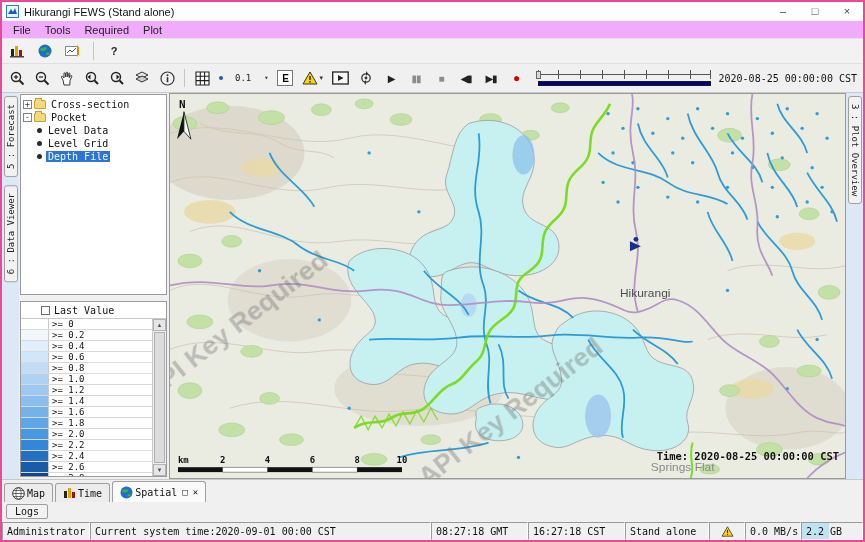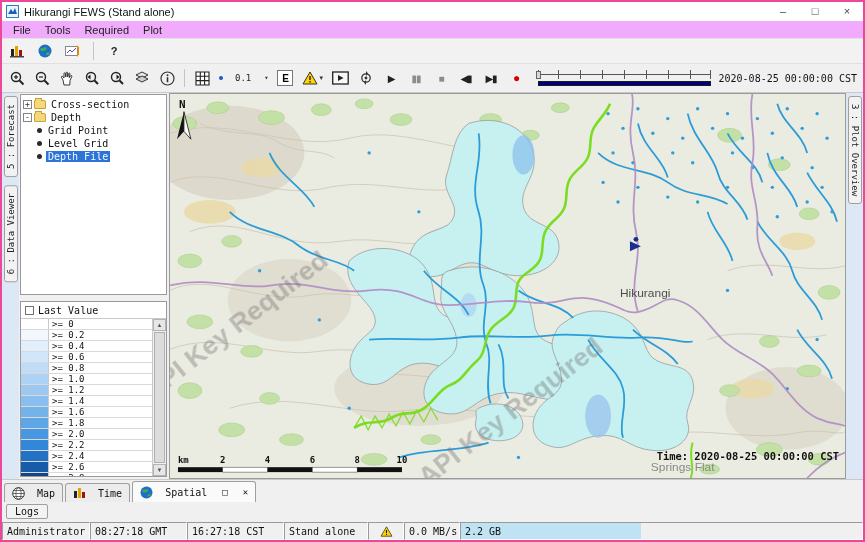--- a/index.html
+++ b/index.html
@@ -55,39 +55,39 @@
   .folder { width:12px; height:9px; background:#f5d87a; border:1px solid #caa23c; border-radius:1px 2px 1px 1px; position:relative; margin-right:3px; flex:0 0 auto; }
   .folder::before { content:""; position:absolute; top:-3px; left:0; width:5px; height:2px; background:#f5d87a; border:1px solid #caa23c; border-bottom:none; }
   .leaf { padding-left:14px; }
   .dot { width:5px; height:5px; border-radius:50%; background:#2a2a2a; margin-right:4px; flex:0 0 auto; }
   .tlabel { padding:0 2px; }
   .selected { background:#2f72d8; color:#e8ffff; }
   .splitter { height:6px; flex:0 0 auto; }
 
   
   .legend { flex:1 1 auto; border:1px solid #9a9a9a; background:#fff; display:flex; flex-direction:column; min-height:0; }
-  .legend-header { height:17px; display:flex; align-items:center; padding-left:4px; border-bottom:1px solid #c9c9c9; font-family:"DejaVu Sans Mono",monospace; font-size:10px; color:#111; flex:0 0 auto; }
+  .legend-header { height:17px; display:flex; align-items:center; padding-left:20px; border-bottom:1px solid #c9c9c9; font-family:"DejaVu Sans Mono",monospace; font-size:10px; color:#111; flex:0 0 auto; }
   .checkbox { width:9px; height:9px; border:1px solid #707070; background:#fff; margin-right:4px; }
   .legend-body { flex:1 1 auto; display:flex; min-height:0; }
   .legend-list { flex:1 1 auto; overflow:hidden; border-right:1px solid #c9c9c9; }
   .lrow { display:flex; height:11px; border-bottom:1px solid #d9d9d9; align-items:stretch; }
   .swatch { width:28px; border-right:1px solid #c9c9c9; flex:0 0 auto; }
   .llabel { font-family:"DejaVu Sans Mono",monospace; font-size:9px; color:#111; padding-left:3px; line-height:11px; }
   .vscroll { width:13px; background:#f0f0f0; display:flex; flex-direction:column; flex:0 0 auto; }
   .varrow { height:12px; background:#e6e6e6; border:1px solid #b4b4b4; font-size:6px; text-align:center; line-height:11px; color:#555; flex:0 0 auto; }
   .vthumb { flex:1 1 auto; margin:1px; background:#dcdcdc; border:1px solid #b0b0b0; }
 
   
   .map-area { flex:1 1 auto; position:relative; border:1px solid #9a9a9a; background:#eaece2; min-width:0; }
   .map-area svg.mapsvg { width:100%; height:100%; display:block; }
 
   
   .bottombar { flex:0 0 auto; background:#f0f0f0; border-top:1px solid #c9c9c9; padding:1px 2px 0 2px; }
   .tabs-row { display:flex; gap:2px; align-items:flex-end; height:21px; }
-  .btab { display:flex; align-items:center; gap:12px; border:1px solid #9f9f9f; border-bottom:none; border-radius:3px 3px 0 0; background:#ececec; padding:2px 7px; font-family:"DejaVu Sans Mono",monospace; font-size:10px; color:#111; height:19px; }
+  .btab { display:flex; align-items:center; gap:2px; border:1px solid #9f9f9f; border-bottom:none; border-radius:3px 3px 0 0; background:#ececec; padding:2px 7px; font-family:"DejaVu Sans Mono",monospace; font-size:10px; color:#111; height:19px; }
   .btab.active { background:#fafafa; height:21px; }
   .tab-ctl { font-size:9px; color:#222; margin-left:3px; }
   .logs-row { height:20px; display:flex; align-items:center; padding:1px 0 2px 2px; }
   .logs-btn { border:1px solid #9f9f9f; border-radius:2px; background:#f2f2f2; font-family:"DejaVu Sans Mono",monospace; font-size:10px; padding:1px 8px; color:#111; }
 
   
   .statusbar { height:18px; flex:0 0 auto; background:#f0f0f0; display:flex; font-family:"DejaVu Sans Mono",monospace; font-size:10px; color:#111; }
   .scell { border:1px solid; border-color:#9a9a9a #fdfdfd #fdfdfd #9a9a9a; display:flex; align-items:center; padding:0 4px; white-space:nowrap; overflow:hidden; }
   .mem-cell { background:linear-gradient(to right,#bfe3f2 0 45%,#f0f0f0 45%); }
 
@@ -279,25 +279,25 @@
     <div class="left-panel">
       <div class="tree">
         <div class="trow">
           <span class="expander">+</span>
           <span class="folder"></span>
           <span class="tlabel">Cross-section</span>
         </div>
         <div class="trow">
           <span class="expander">-</span>
           <span class="folder"></span>
-          <span class="tlabel">Depth</span>
+          <span class="tlabel">Pocket</span>
         </div>
         <div class="trow leaf">
           <span class="dot"></span>
-          <span class="tlabel">Grid Point</span>
+          <span class="tlabel">Level Data</span>
         </div>
         <div class="trow leaf">
           <span class="dot"></span>
           <span class="tlabel">Level Grid</span>
         </div>
         <div class="trow leaf">
           <span class="dot"></span>
           <span class="tlabel selected">Depth File</span>
         </div>
       </div>
@@ -611,20 +611,21 @@
         <span class="tab-ctl">✕</span>
       </span>
     </div>
     <div class="logs-row">
       <span class="logs-btn">Logs</span>
     </div>
   </div>
 
   <div class="statusbar">
     <span class="scell" style="width:88px">Administrator</span>
+    <span class="scell" style="width:341px">Current system time:2020-09-01 00:00 CST</span>
     <span class="scell" style="width:97px">08:27:18 GMT</span>
     <span class="scell" style="width:97px">16:27:18 CST</span>
     <span class="scell" style="width:84px">Stand alone</span>
     <span class="scell" style="width:36px; justify-content:center">
       <svg width="13" height="11" viewBox="0 0 16 14">
         <path d="M8,1 L15,13 L1,13 Z" fill="#ffd400" stroke="#333"></path>
         <rect x="7.3" y="5" width="1.4" height="4" fill="#222"></rect>
         <rect x="7.3" y="10" width="1.4" height="1.5" fill="#222"></rect>
       </svg>
     </span>

